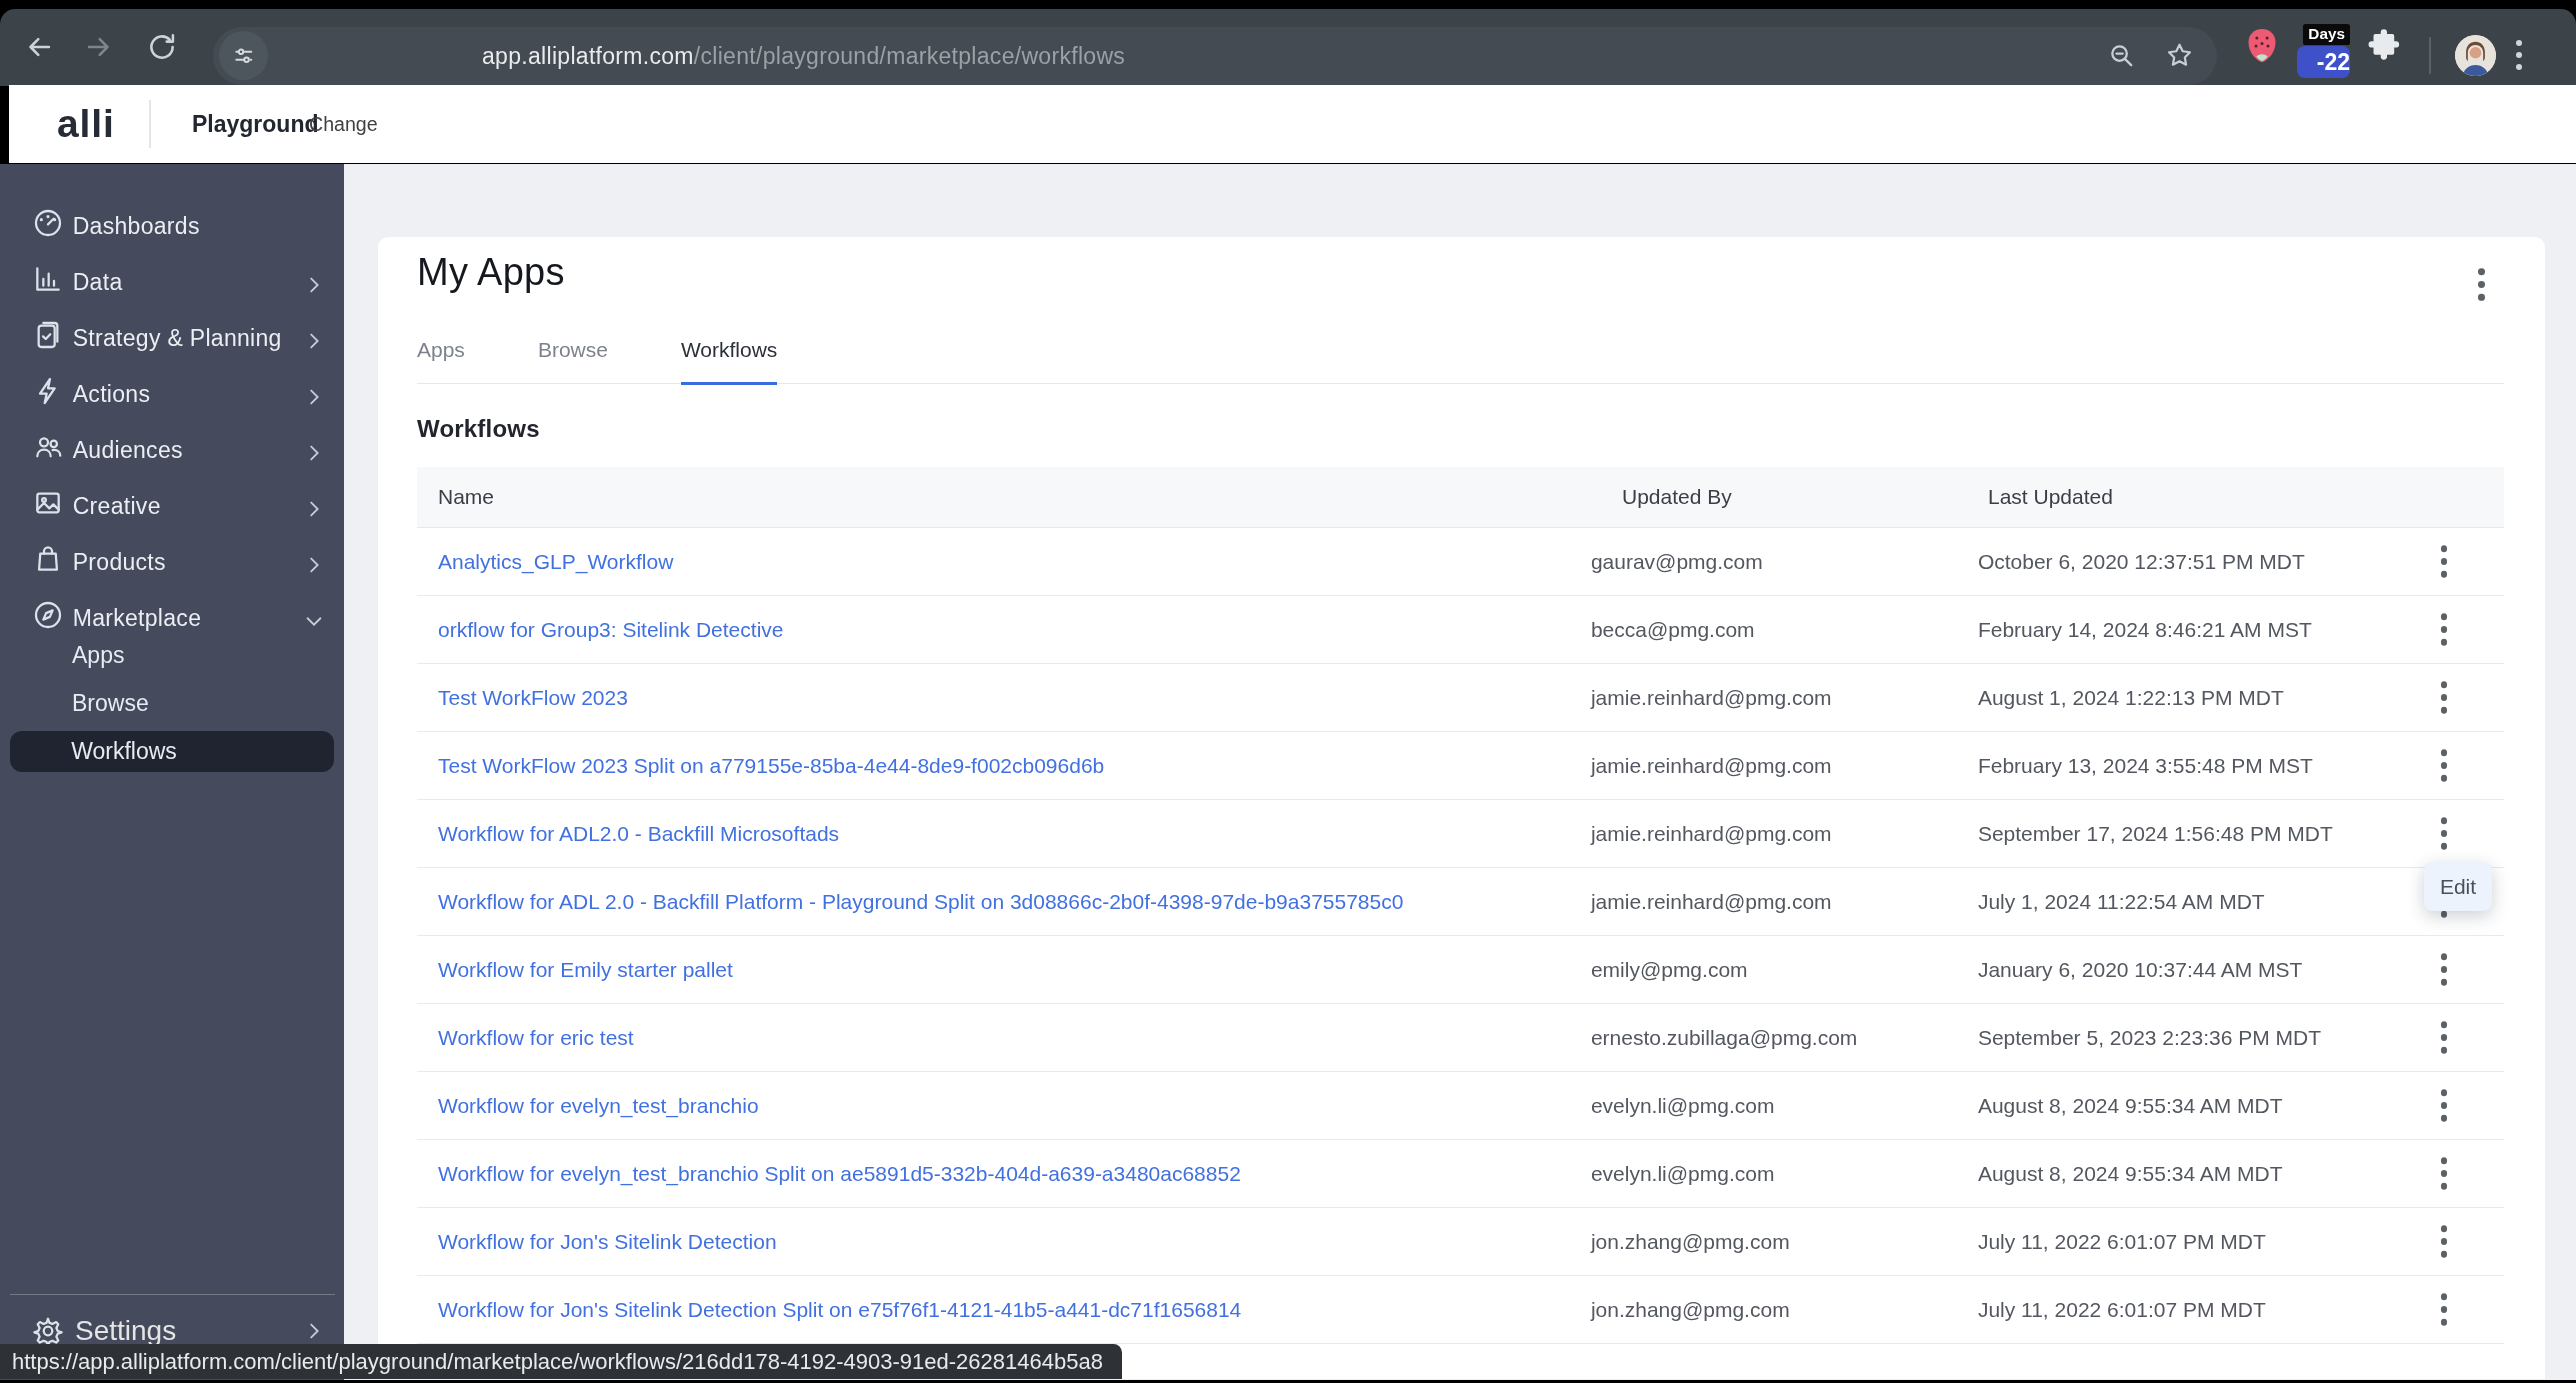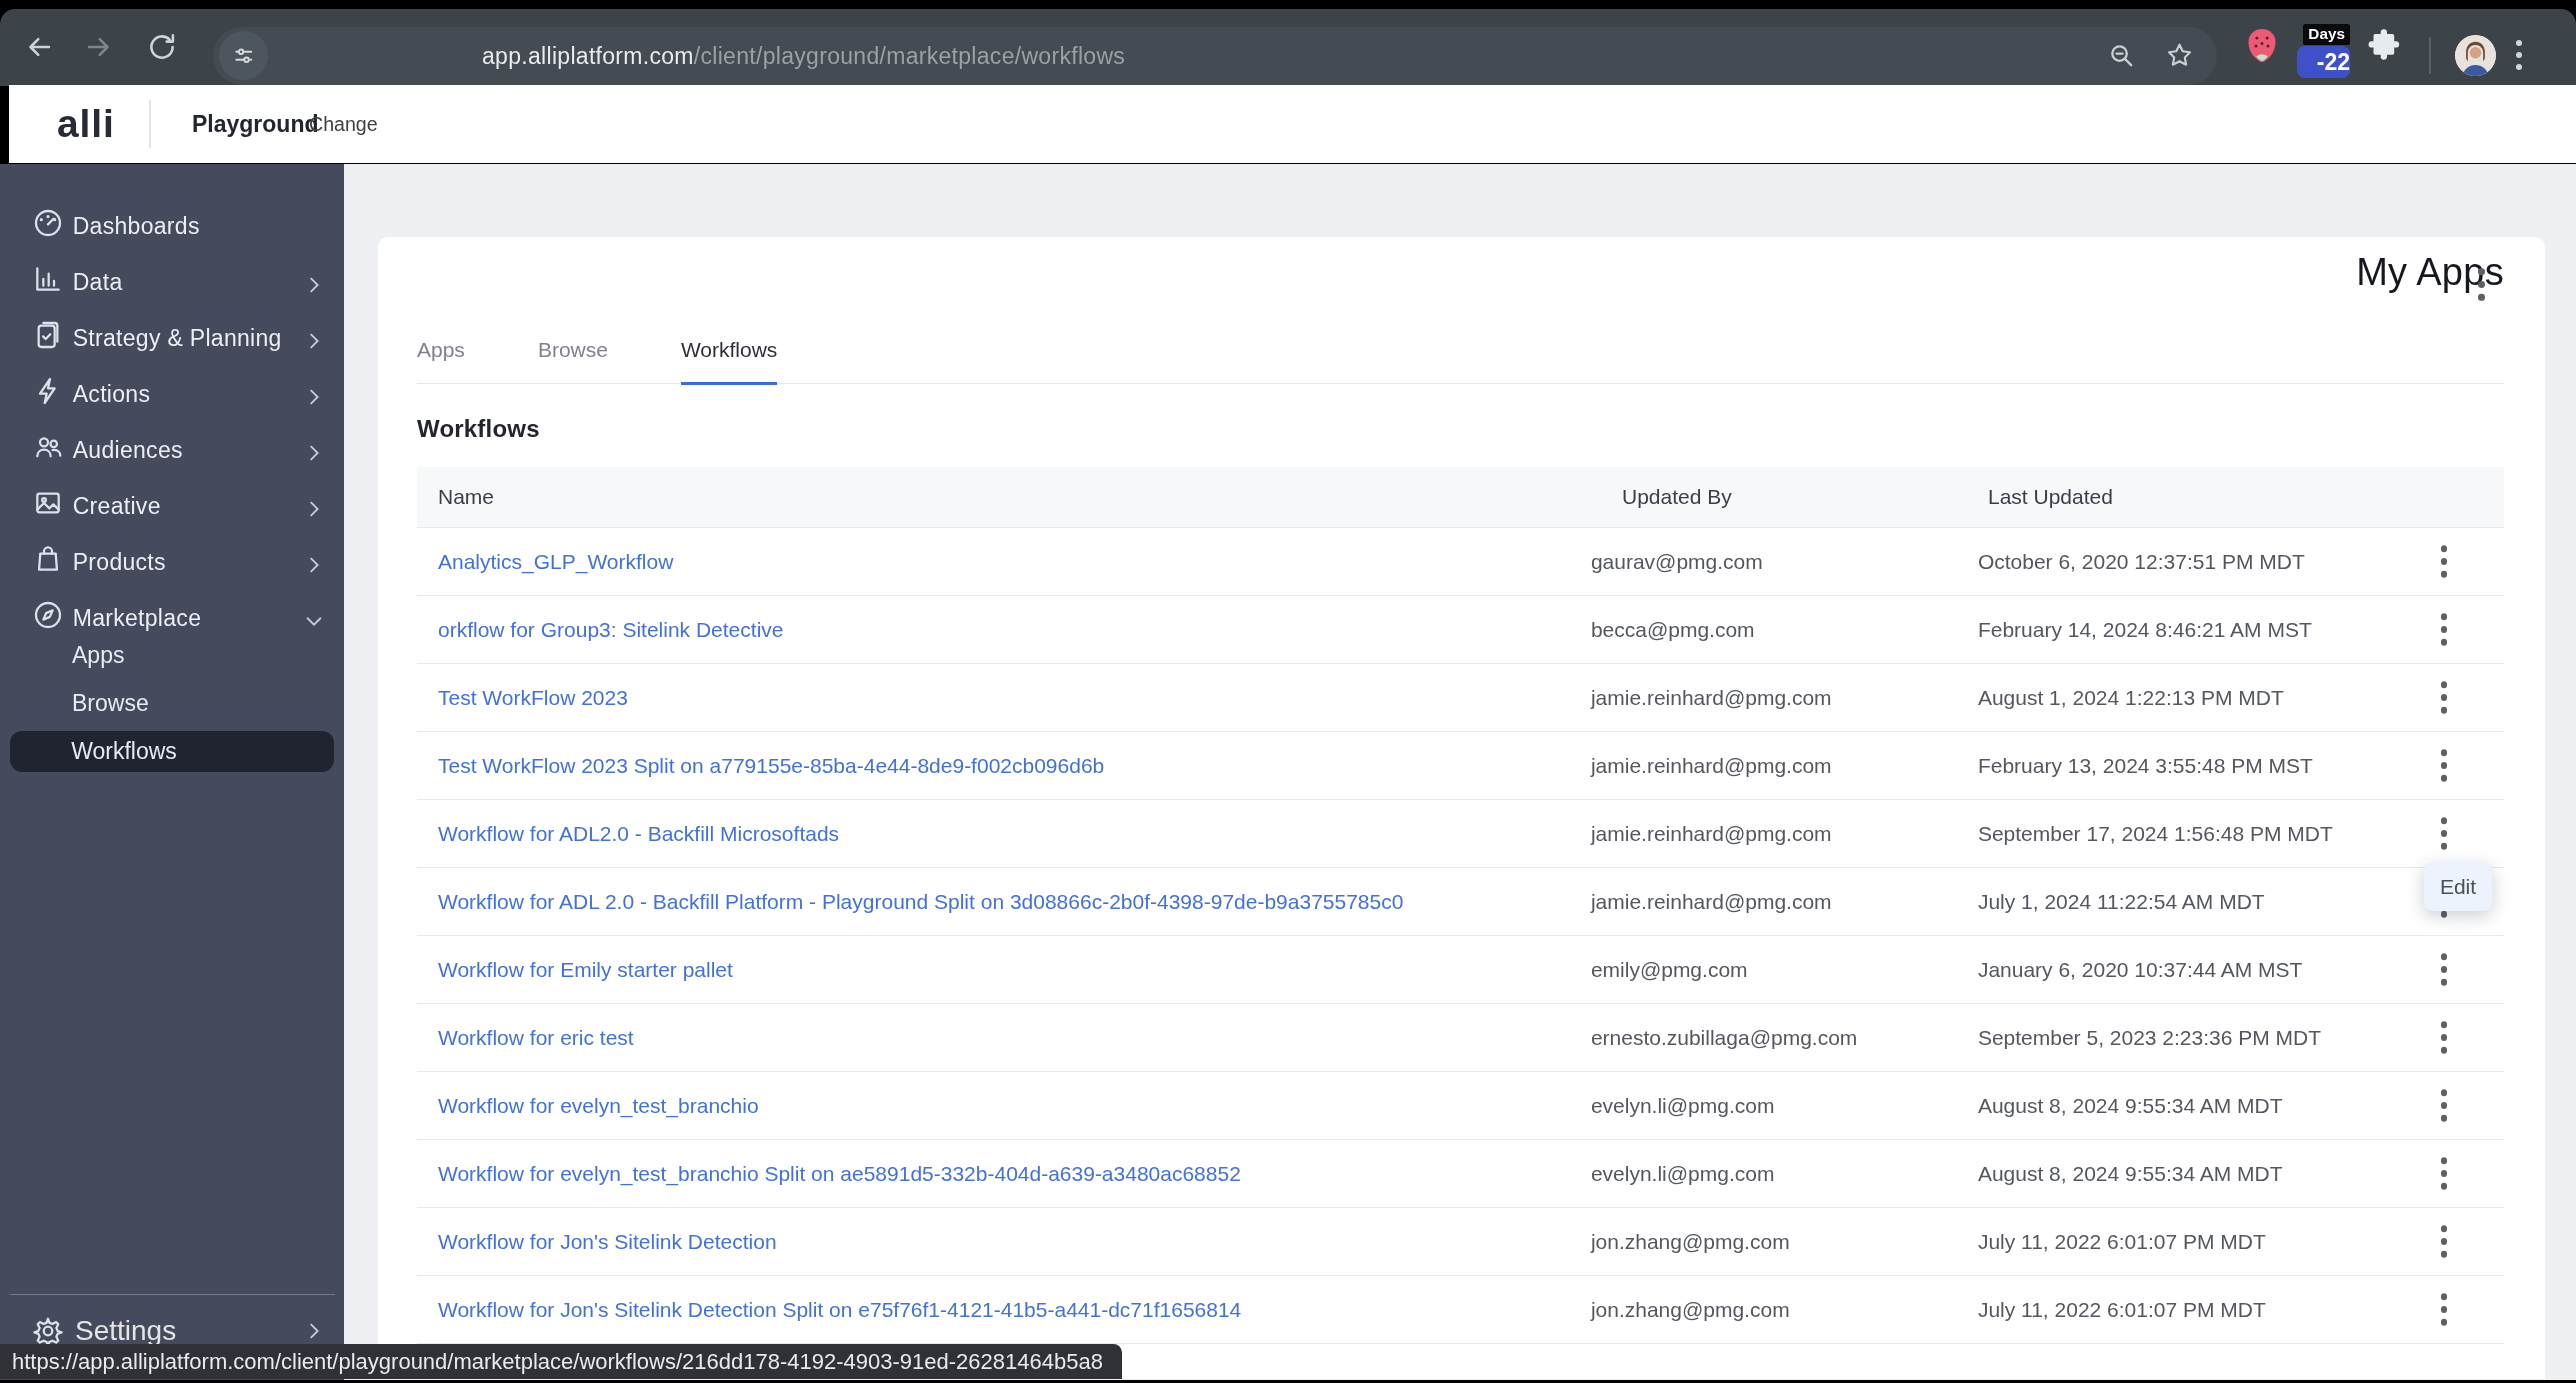--- a/index.html
+++ b/index.html
@@ -45,21 +45,21 @@
   .chev { position:absolute; right:19px; width:22px; height:22px; }
   .sub-item { height:48px; display:flex; align-items:center; padding-left:72px; font-size:23px; color:#e8ebf1; cursor:pointer; }
   .sub-item.active { height:41px; margin:3.4px 10.2px; padding-left:61px; background:#1f2430; border-radius:12px; }
   .side-divider { position:absolute; top:1130px; left:10.2px; width:325px; height:0.9px; background:rgba(255,255,255,.25); }
   .settings-row { position:absolute; top:1139px; left:0; width:344px; height:56px; display:flex; align-items:center; padding-left:31px; cursor:pointer; }
   .settings-row .s-label { margin-left:10px; font-size:28px; color:#e5e5e5; }
 
   
   .content { position:absolute; top:164px; left:344px; width:2232px; height:1216px; background:#eef0f4; }
   .card { position:absolute; left:34px; top:73px; width:2167px; height:1142px; background:#fff; border-radius:10.2px 10.2px 0 0; padding:13.6px 41px 0 39px; }
-  .page-title { font-size:38px; color:#15181f; letter-spacing:0.3px;text-align:right; }
+  .page-title { font-size:38px; color:#15181f; letter-spacing:0.3px; }
   .card-kebab { position:absolute; top:44px; right:60px; cursor:pointer; }
   .kdot { width:6.8px; height:6.8px; border-radius:50%; background:#5c6166; box-shadow:0 -12.8px 0 #5c6166, 0 12.8px 0 #5c6166; }
   .tabs { margin-top:44px; border-bottom:1.7px solid #e7e8eb; display:flex; }
   .tab { font-size:21px; color:#7d828e; padding-bottom:20.4px; margin-right:73px; cursor:pointer; }
   .tab.active { color:#2c303a; border-bottom:3.4px solid #3b6be0; margin-bottom:-1.7px; }
   .section-title { margin-top:31px; font-size:24px; font-weight:bold; color:#22252e; letter-spacing:0.2px; }
   .table { margin-top:24px; width:2087px; }
   .thead { display:flex; align-items:center; height:61px; background:#f7f8fa; border-bottom:0.9px solid #e7e8eb; }
   .thead > div { font-size:21px; color:#3a3e48; padding-left:21px; }
   .trow { display:flex; align-items:center; height:68px; border-bottom:0.9px solid #e9eaed;gap:43px; }

